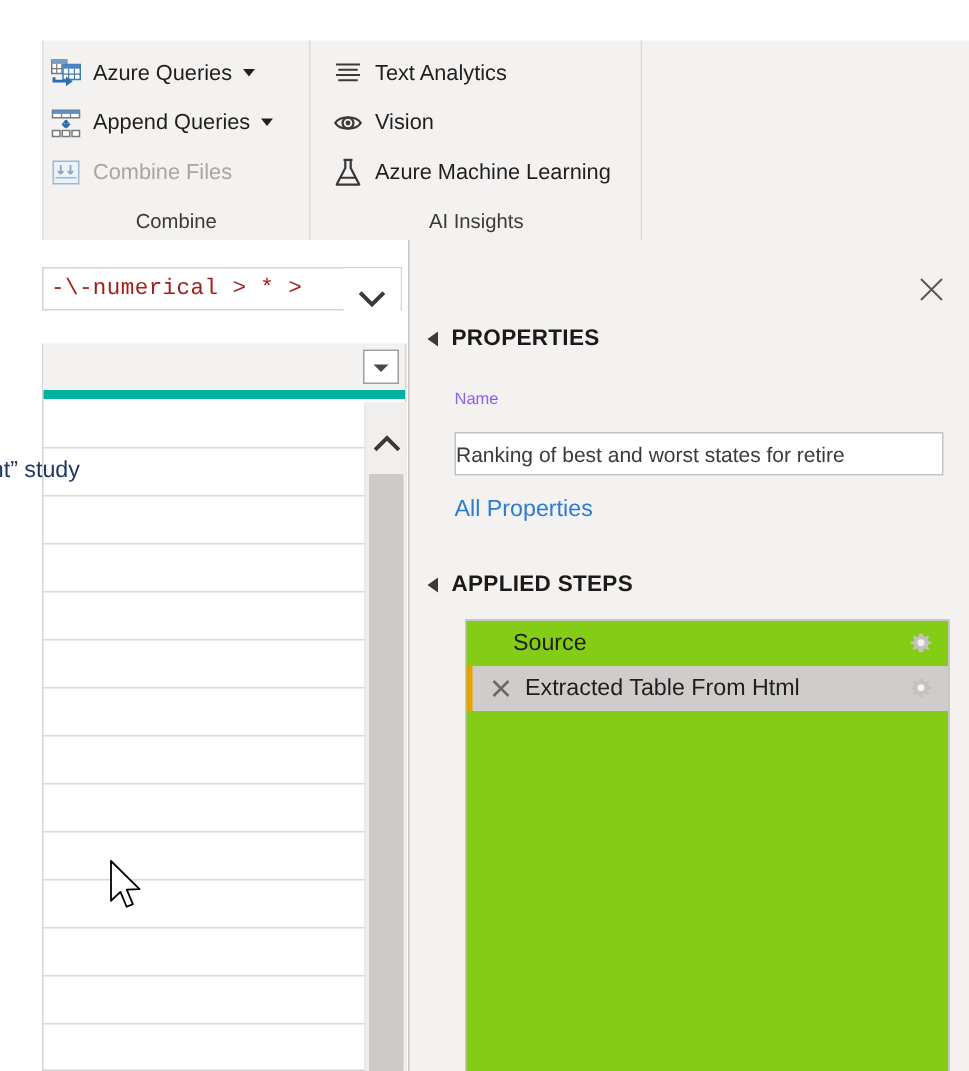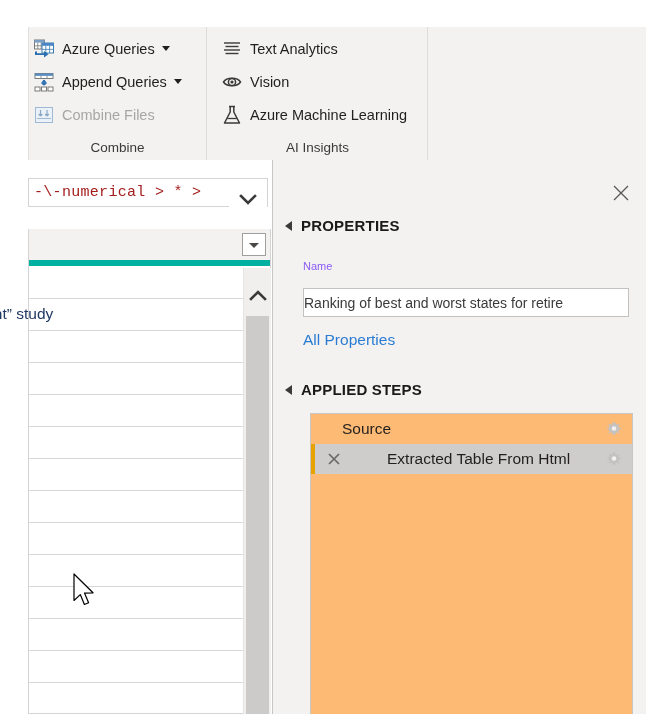--- a/index.html
+++ b/index.html
@@ -117,26 +117,26 @@
     display:flex;align-items:center;overflow:hidden;
   }
   .namebox .v{
     font-size:14px;color:#3b3a39;white-space:nowrap;padding-left:0;
   }
   .allprops{
     position:absolute;left:30px;top:331px;font-size:15.5px;color:#2b7cd3;cursor:pointer;
   }
   .stepsbox{
     position:absolute;left:310px;top:413px;width:323px;height:301px;
-    background:#fdba74;border:1px solid #c8c6c4;border-bottom:none;box-sizing:border-box;
+    background:#84cc16;border:1px solid #c8c6c4;border-bottom:none;box-sizing:border-box;
   }
   .step{
     position:relative;height:30px;display:flex;align-items:center;
   }
-  .step.sel{background:#cfcdcb;gap:37px;}
+  .step.sel{background:#cfcdcb;}
   .step .mark{position:absolute;left:0;top:0;bottom:0;width:4px;}
   .step.sel .mark{background:#e8a200;}
   .step .xico{
     width:16px;height:16px;margin-left:15px;flex:0 0 16px;position:relative;
   }
   .step .spacer{width:31px;flex:0 0 31px;}
   .step .nm{font-size:15.5px;color:#201f1e;white-space:nowrap;}
   .step .gear{position:absolute;right:10px;top:7px;width:16px;height:16px;}
 
   

